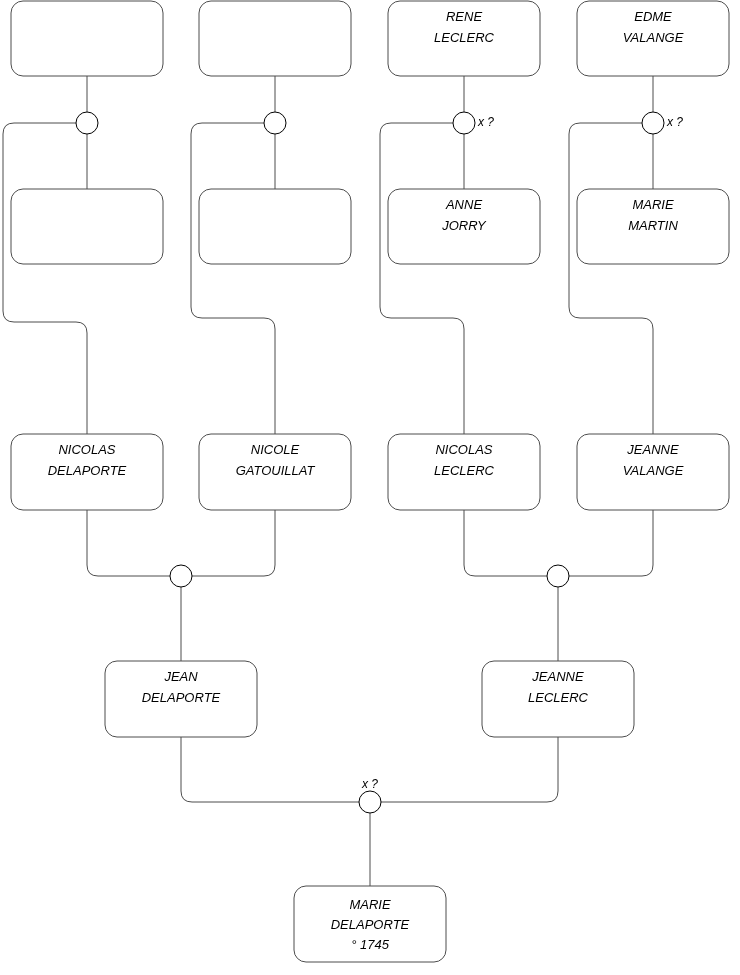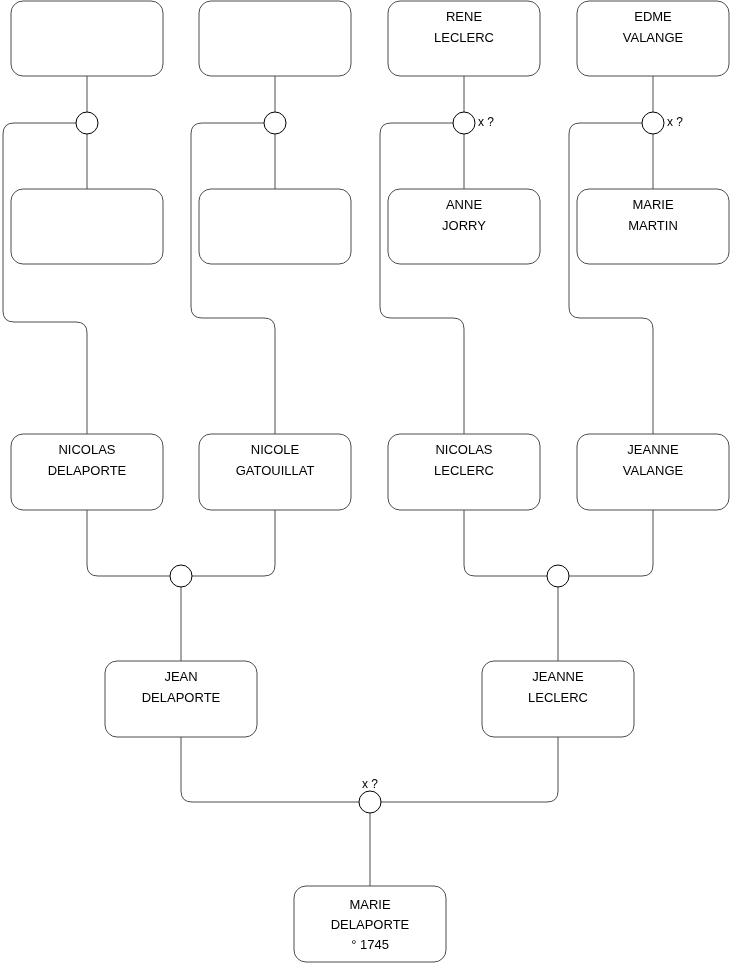--- a/index.html
+++ b/index.html
@@ -10,20 +10,21 @@
   body {
     width: 740px;
     height: 975px;
     font-family: "Liberation Sans", sans-serif;
     overflow: hidden;
   }
   #chart-root {
     position: relative;
     width: 607px;
     height: 975px;
+    font-style: italic;
   }
   svg#tree {
     display: block;
     width: 740px;
     height: 975px;
   }
   .node-box {
     fill: #ffffff;
     stroke: #4d4d4d;
     stroke-width: 1;

